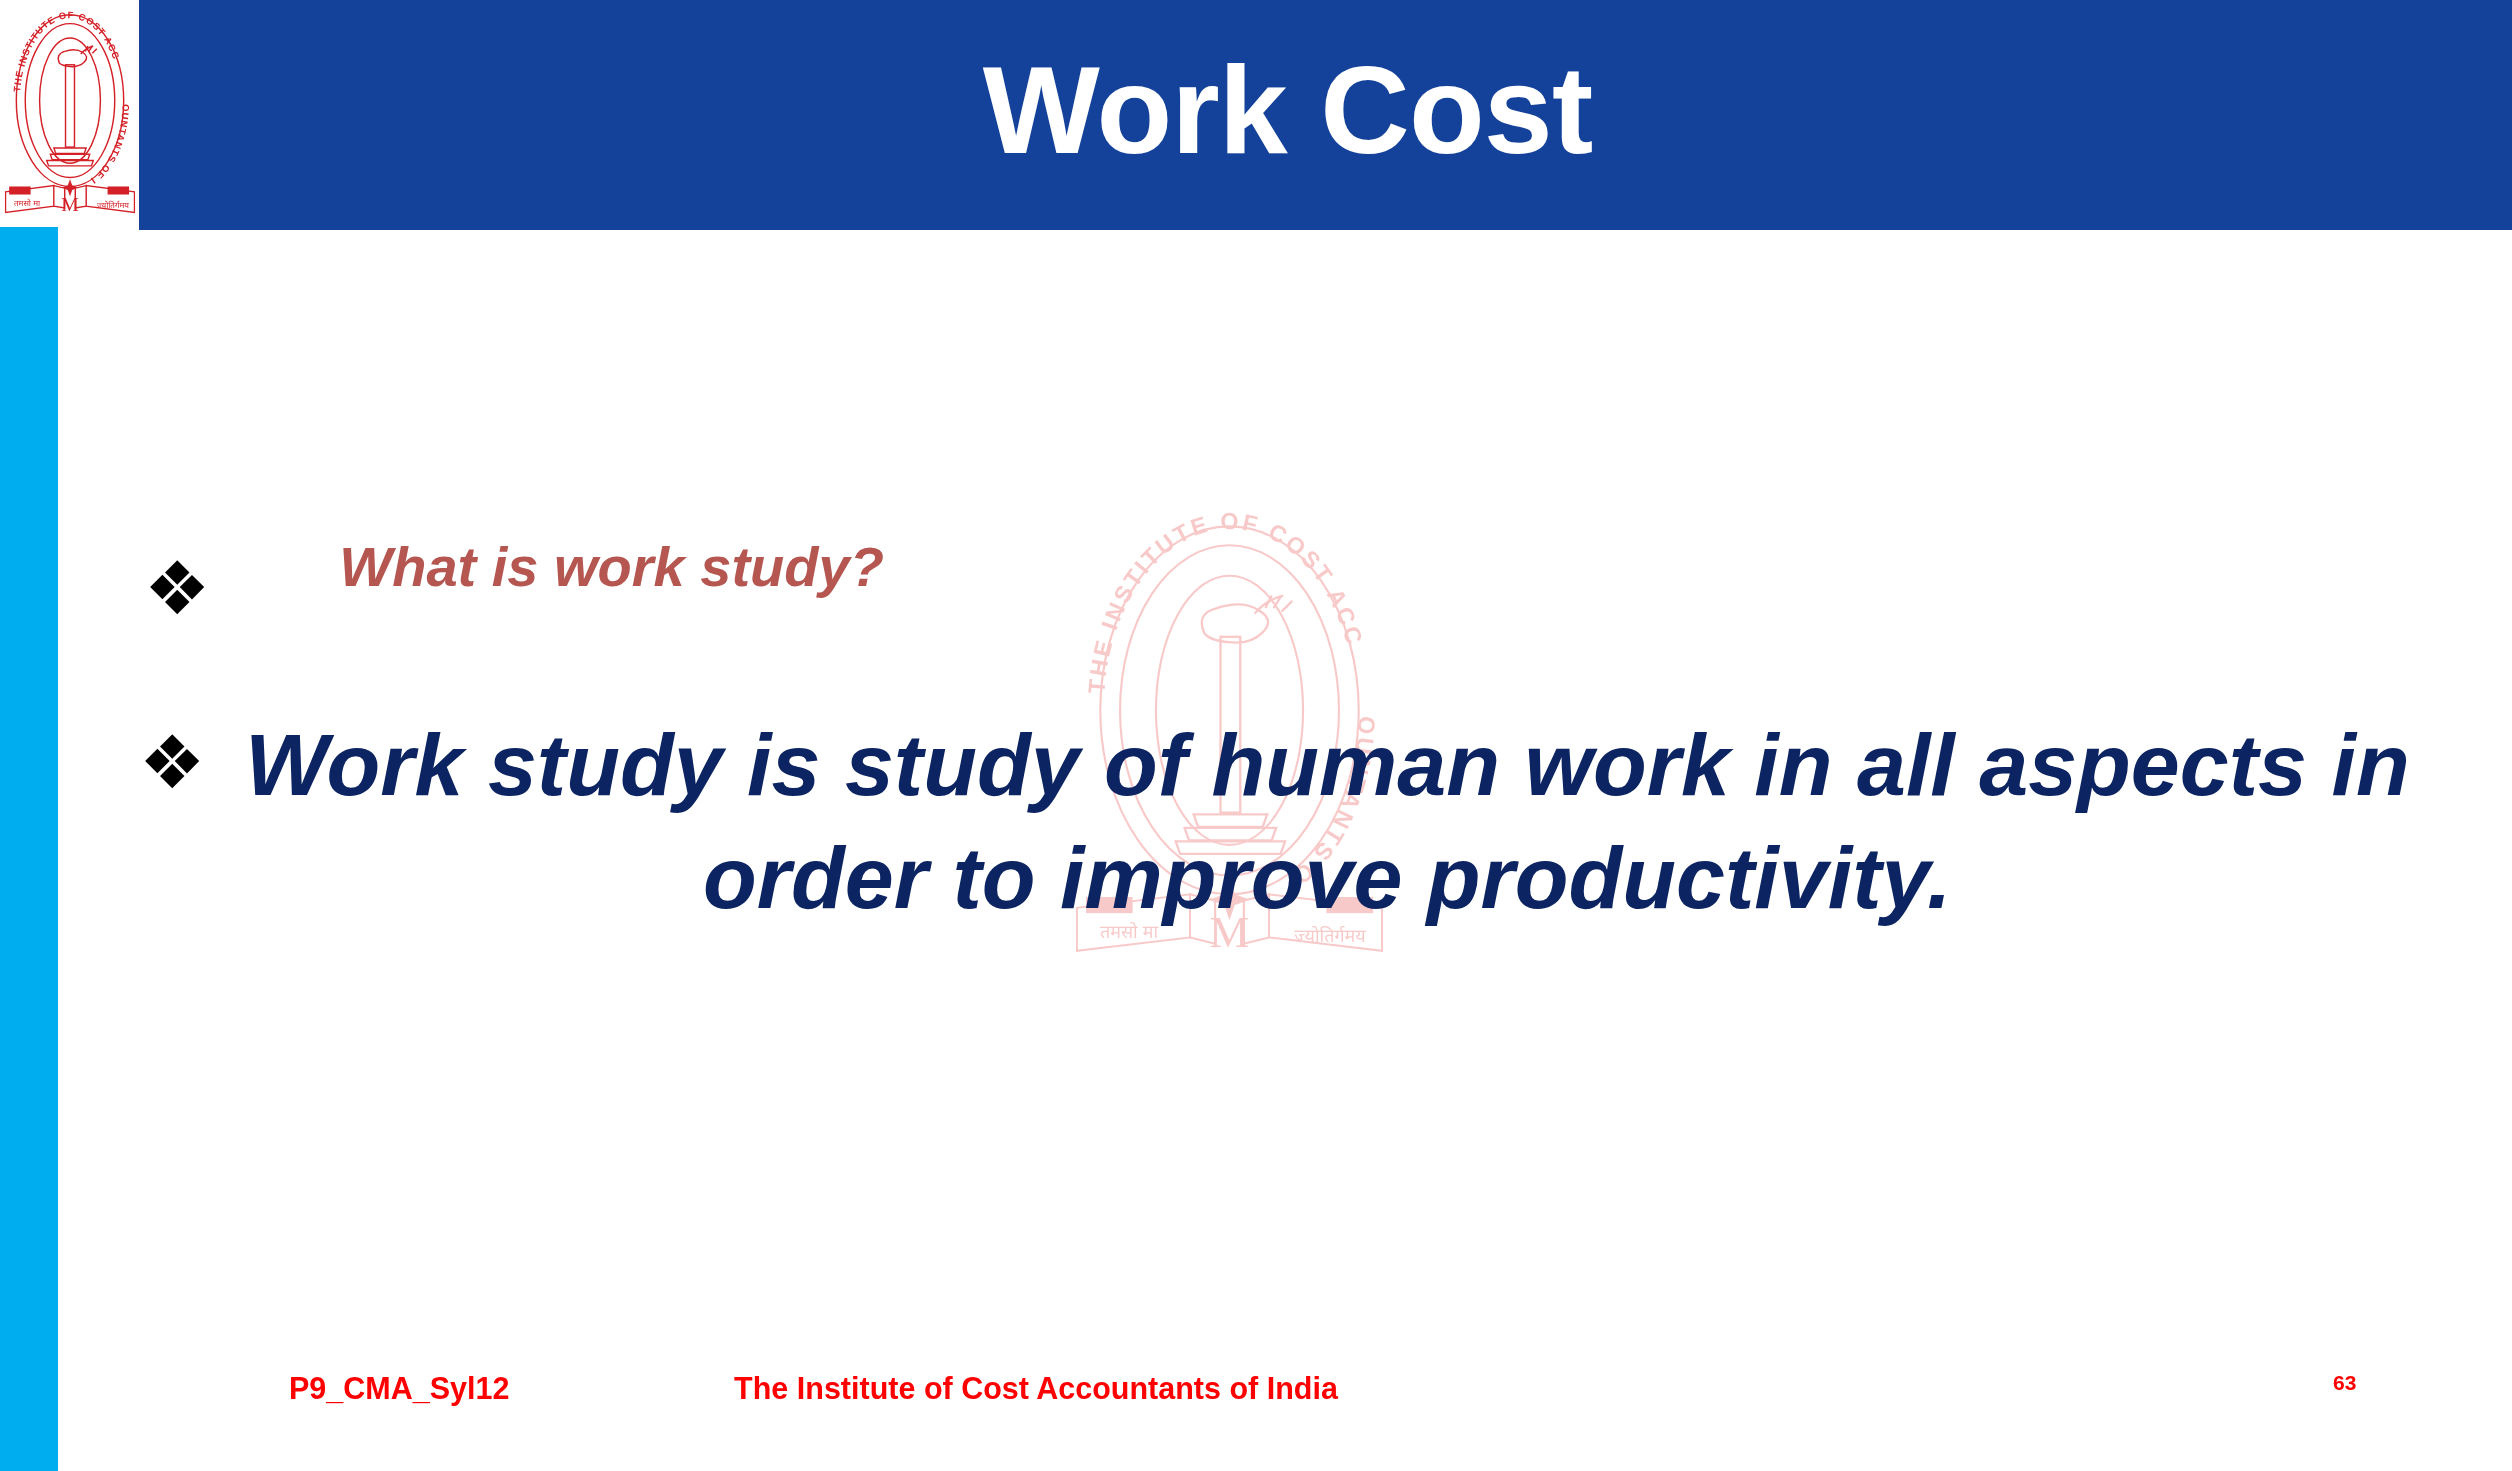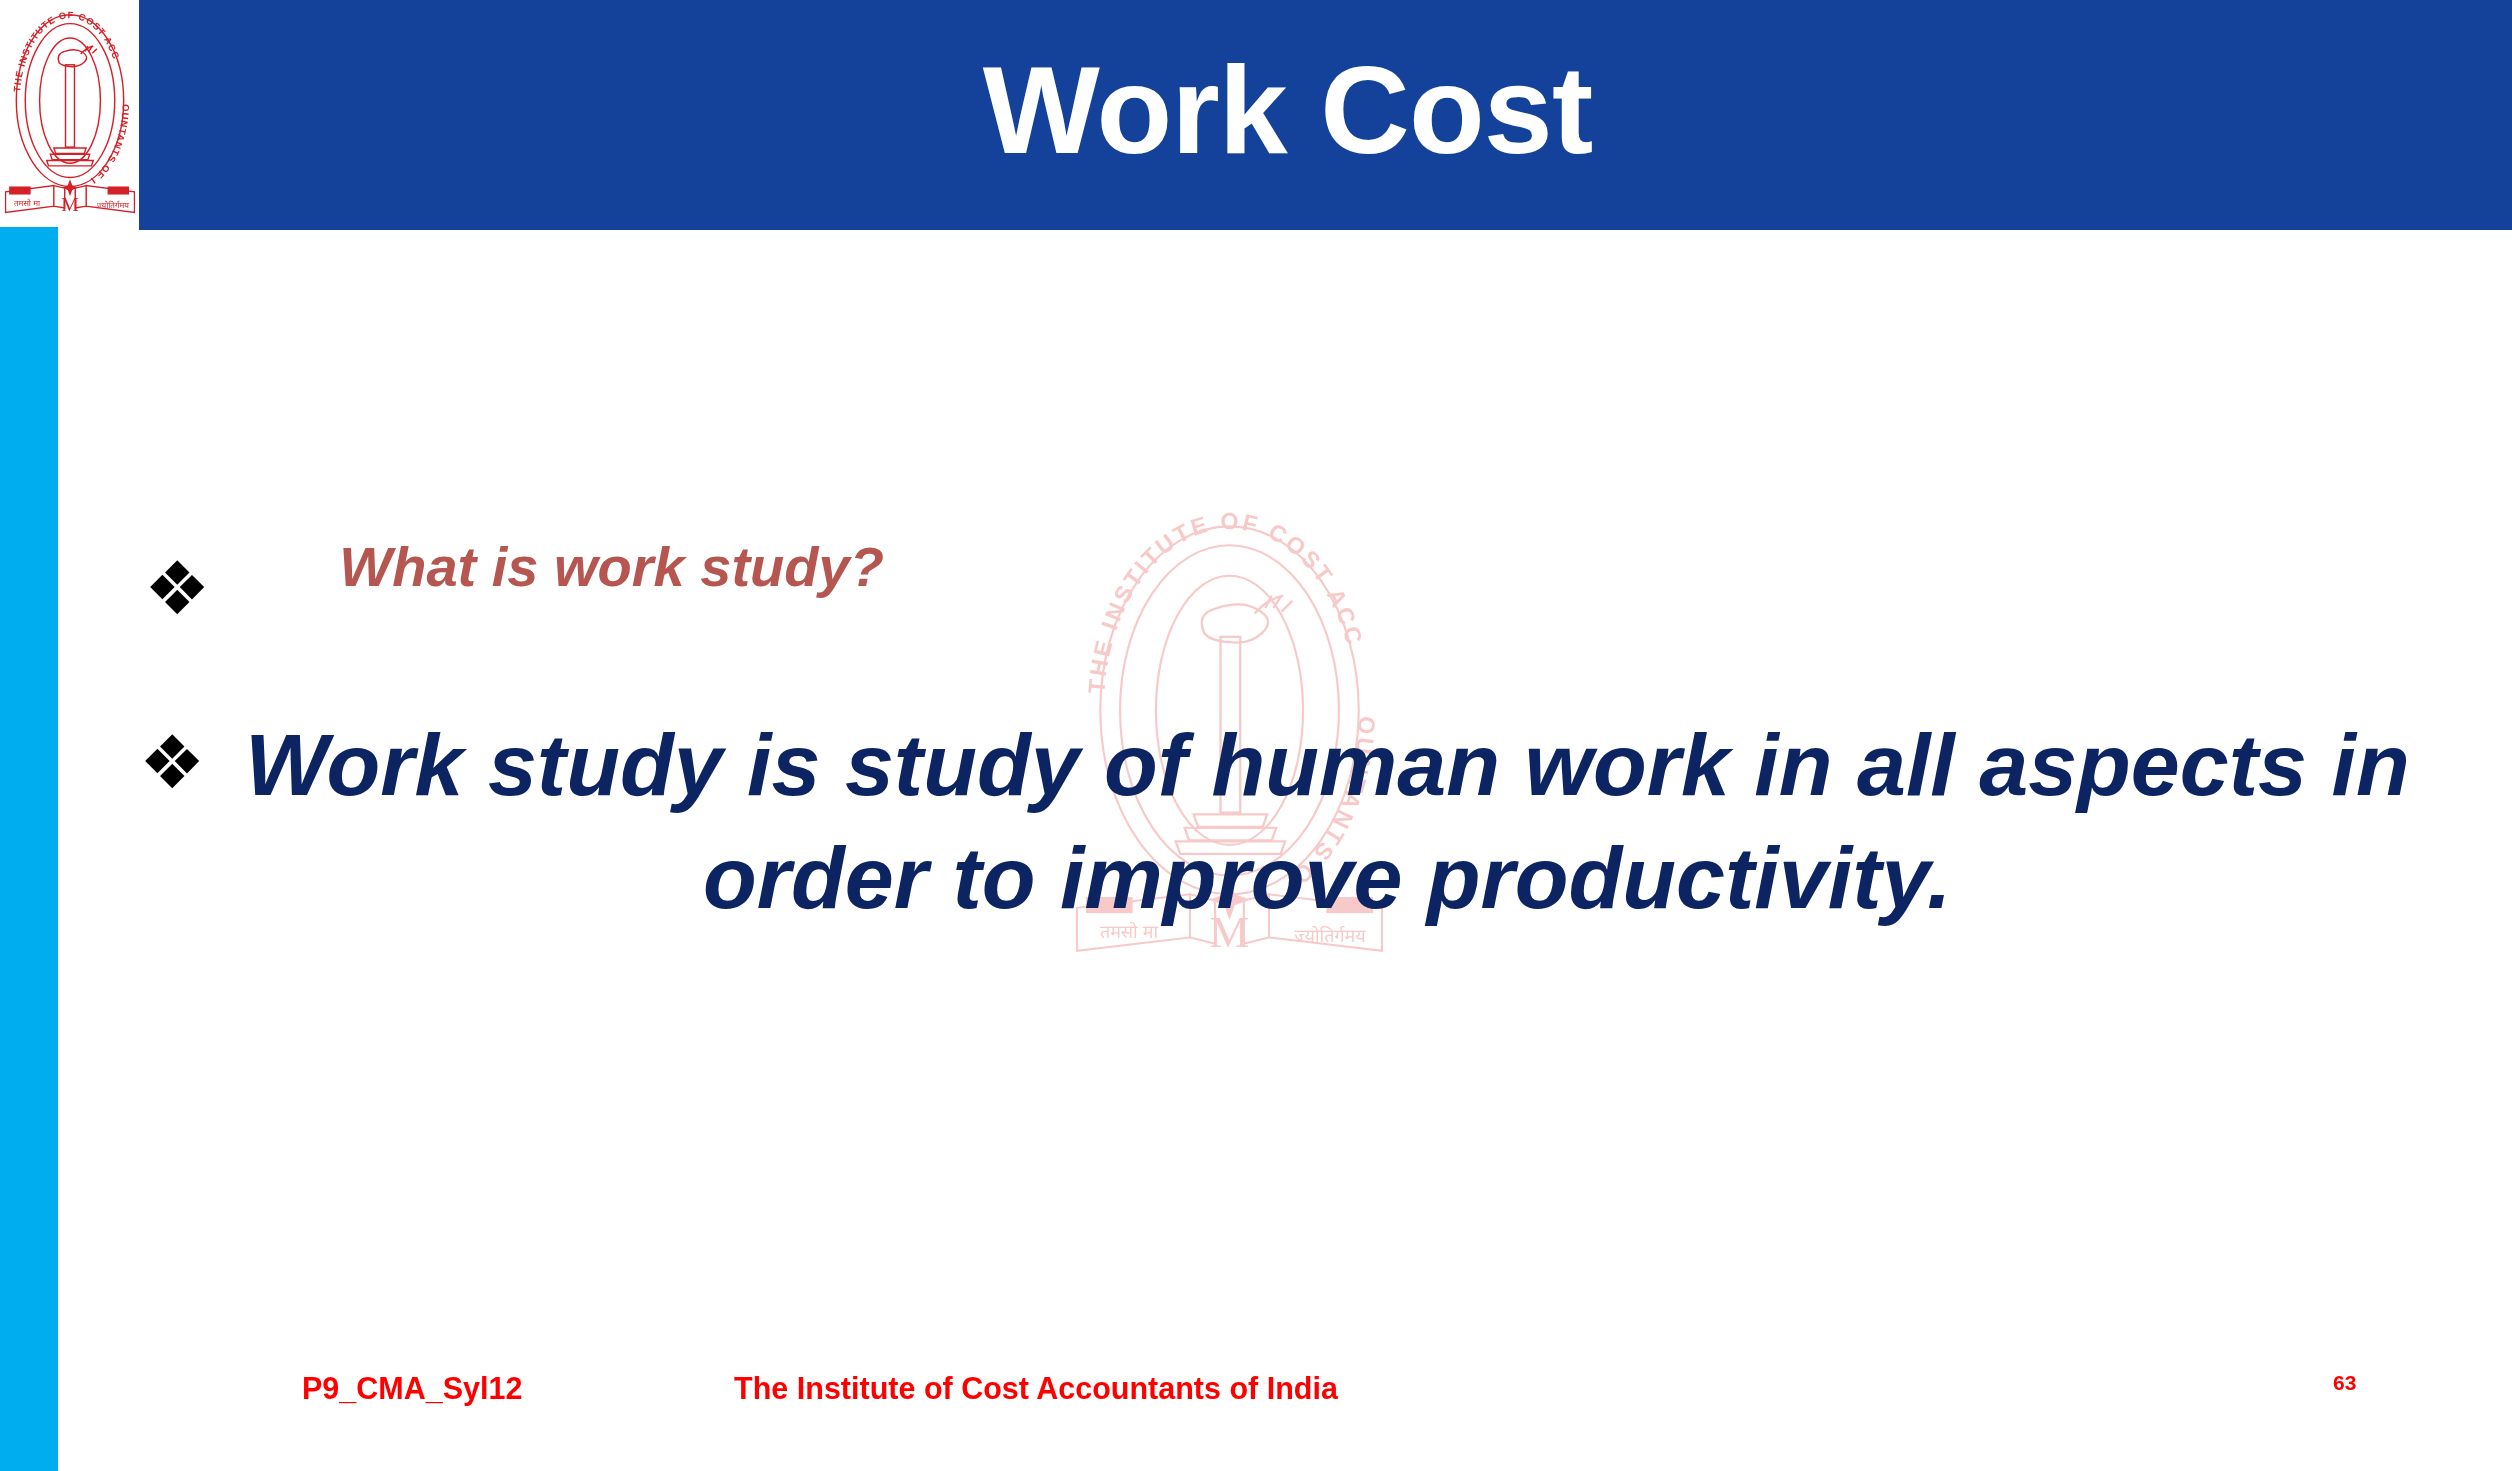--- a/index.html
+++ b/index.html
@@ -150,21 +150,20 @@
   }
   .footer-left {
     position: absolute;
     left: 289px;
     top: 0;
     color: #FF0000;
     font-family: "Liberation Sans", sans-serif;
     font-weight: bold;
     font-size: 30.5px;
     white-space: nowrap;
-    margin-left: 13px;
   }
   .footer-center {
     position: absolute;
     left: 0;
     top: 0;
     width: 2072px;
     text-align: center;
     color: #FF0000;
     font-family: "Liberation Sans", sans-serif;
     font-weight: bold;

